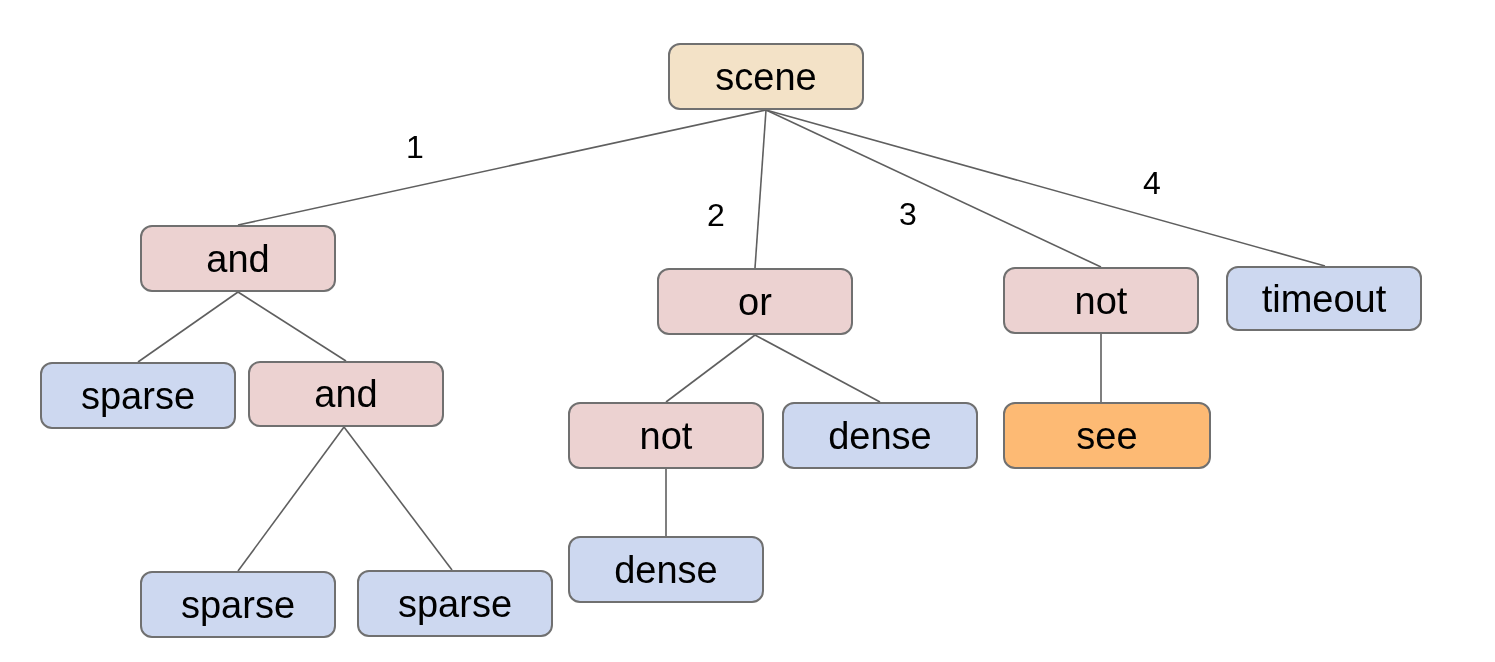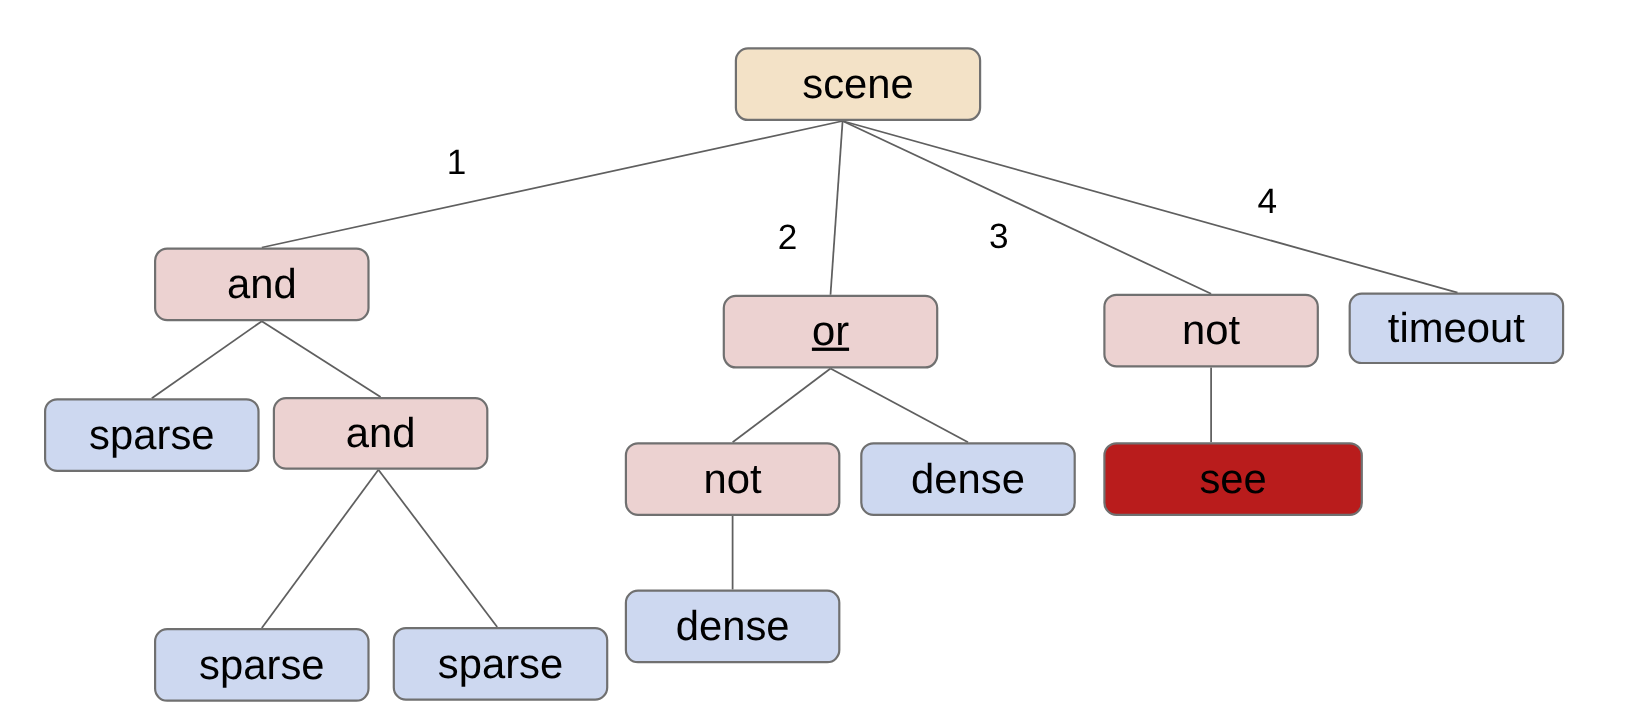--- a/index.html
+++ b/index.html
@@ -61,48 +61,48 @@
       <line x1="238" y1="292" x2="138" y2="362" stroke="#5f5f5f"></line>
       <line x1="238" y1="292" x2="346" y2="361" stroke="#5f5f5f"></line>
       <line x1="344" y1="427" x2="238" y2="571" stroke="#5f5f5f"></line>
       <line x1="344" y1="427" x2="452" y2="570" stroke="#5f5f5f"></line>
       <line x1="755" y1="335" x2="666" y2="402" stroke="#5f5f5f"></line>
       <line x1="755" y1="335" x2="880" y2="402" stroke="#5f5f5f"></line>
       <line x1="666" y1="469" x2="666" y2="536" stroke="#5f5f5f"></line>
       <line x1="1101" y1="334" x2="1101" y2="402" stroke="#5f5f5f"></line>
     </svg>
   <div id="node-layer">
-      <div class="node" style="left: 668px; top: 43px; width: 224px; height: 67px; background: rgb(243, 226, 199); border-color: rgb(112, 112, 112);">
+      <div class="node" style="left: 668px; top: 43px; width: 196px; height: 67px; background: rgb(243, 226, 199); border-color: rgb(112, 112, 112);">
         <span>scene</span>
       </div>
       <div class="node" style="left: 140px; top: 225px; width: 196px; height: 67px; background: rgb(236, 210, 209); border-color: rgb(112, 112, 112);">
         <span>and</span>
       </div>
-      <div class="node" style="left: 657px; top: 268px; width: 196px; height: 67px; background: rgb(236, 210, 209); border-color: rgb(112, 112, 112); text-decoration: underline;">
+      <div class="node" style="left: 657px; top: 268px; width: 196px; height: 67px; background: rgb(236, 210, 209); border-color: rgb(112, 112, 112);">
         <span>or</span>
       </div>
       <div class="node" style="left: 1003px; top: 267px; width: 196px; height: 67px; background: rgb(236, 210, 209); border-color: rgb(112, 112, 112);">
         <span>not</span>
       </div>
       <div class="node" style="left: 1226px; top: 266px; width: 196px; height: 65px; background: rgb(205, 216, 240); border-color: rgb(112, 112, 112);">
         <span>timeout</span>
       </div>
       <div class="node" style="left: 40px; top: 362px; width: 196px; height: 67px; background: rgb(205, 216, 240); border-color: rgb(112, 112, 112);">
         <span>sparse</span>
       </div>
       <div class="node" style="left: 248px; top: 361px; width: 196px; height: 66px; background: rgb(236, 210, 209); border-color: rgb(112, 112, 112);">
         <span>and</span>
       </div>
       <div class="node" style="left: 568px; top: 402px; width: 196px; height: 67px; background: rgb(236, 210, 209); border-color: rgb(112, 112, 112);">
         <span>not</span>
       </div>
       <div class="node" style="left: 782px; top: 402px; width: 196px; height: 67px; background: rgb(205, 216, 240); border-color: rgb(112, 112, 112);">
         <span>dense</span>
       </div>
-      <div class="node" style="left: 1003px; top: 402px; width: 236px; height: 67px; background: #b91c1c; border-color: rgb(112, 112, 112); align-items: center;">
+      <div class="node" style="left: 1003px; top: 402px; width: 208px; height: 67px; background: #fdba74; border-color: rgb(112, 112, 112); align-items: center;">
         <span>see</span>
       </div>
       <div class="node" style="left: 140px; top: 571px; width: 196px; height: 67px; background: rgb(205, 216, 240); border-color: rgb(112, 112, 112);">
         <span>sparse</span>
       </div>
       <div class="node" style="left: 357px; top: 570px; width: 196px; height: 67px; background: rgb(205, 216, 240); border-color: rgb(112, 112, 112);">
         <span>sparse</span>
       </div>
       <div class="node" style="left: 568px; top: 536px; width: 196px; height: 67px; background: rgb(205, 216, 240); border-color: rgb(112, 112, 112);">
         <span>dense</span>

